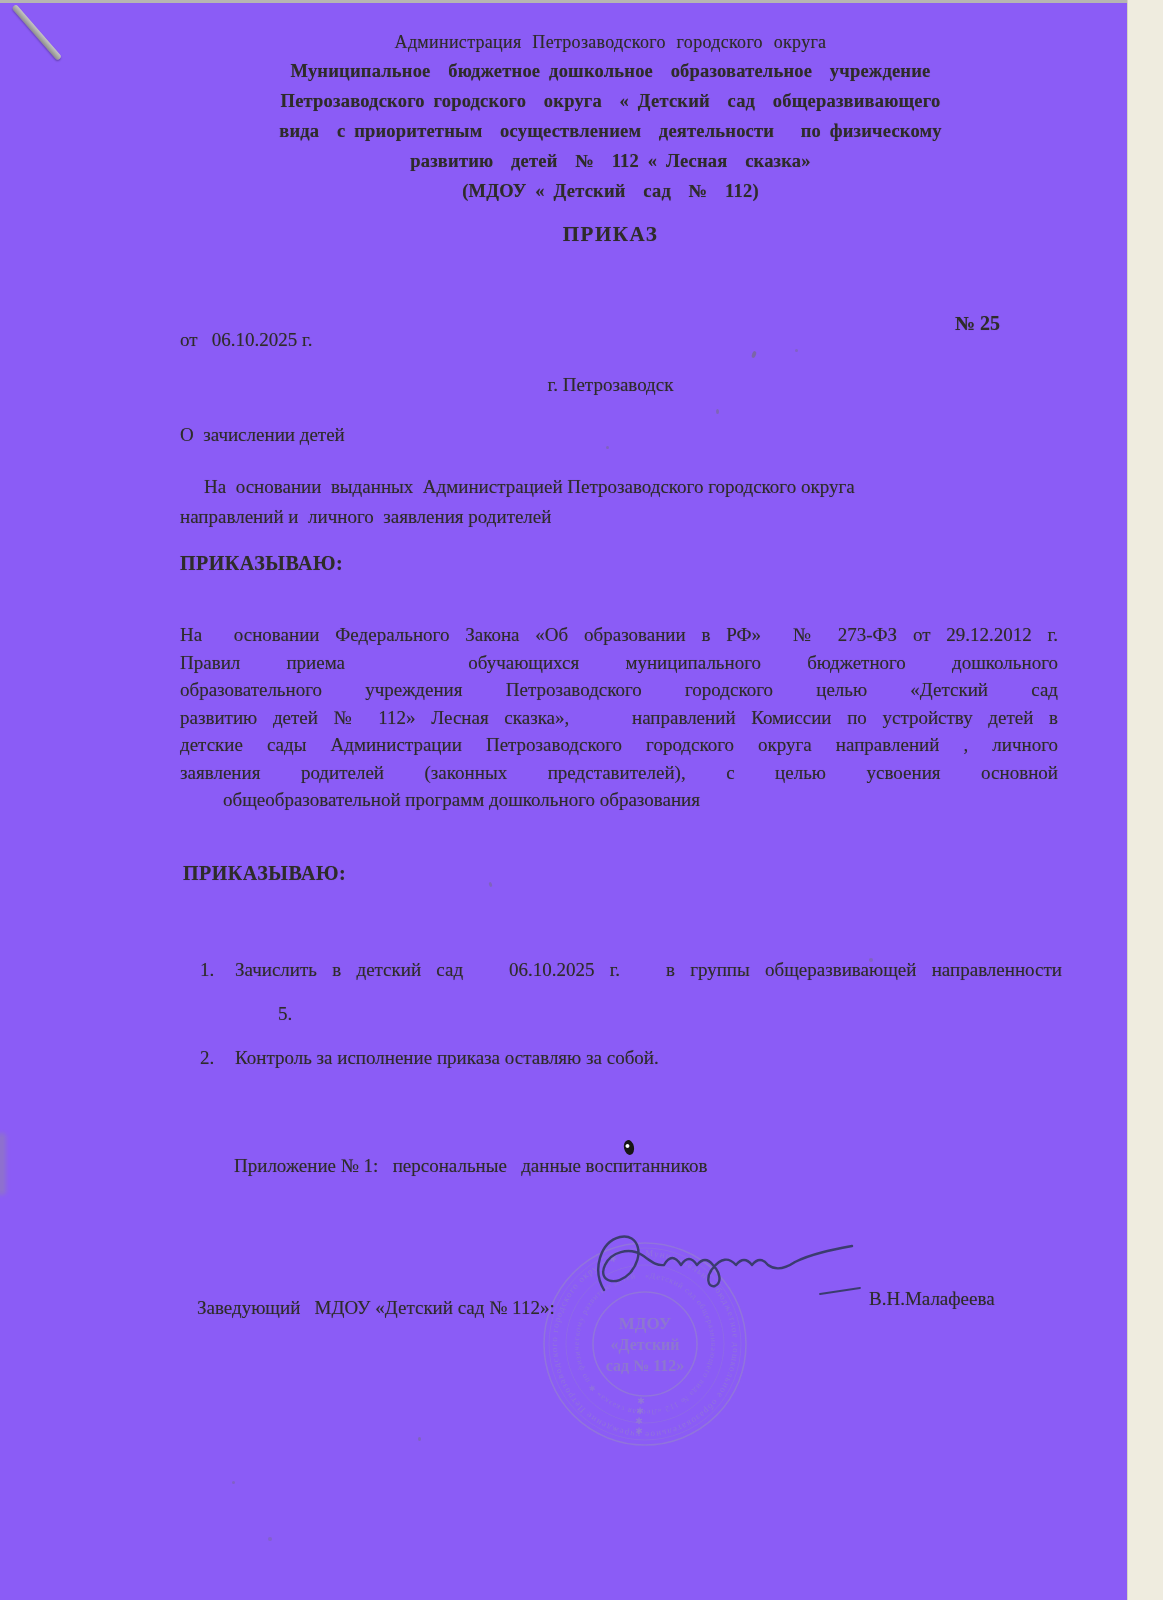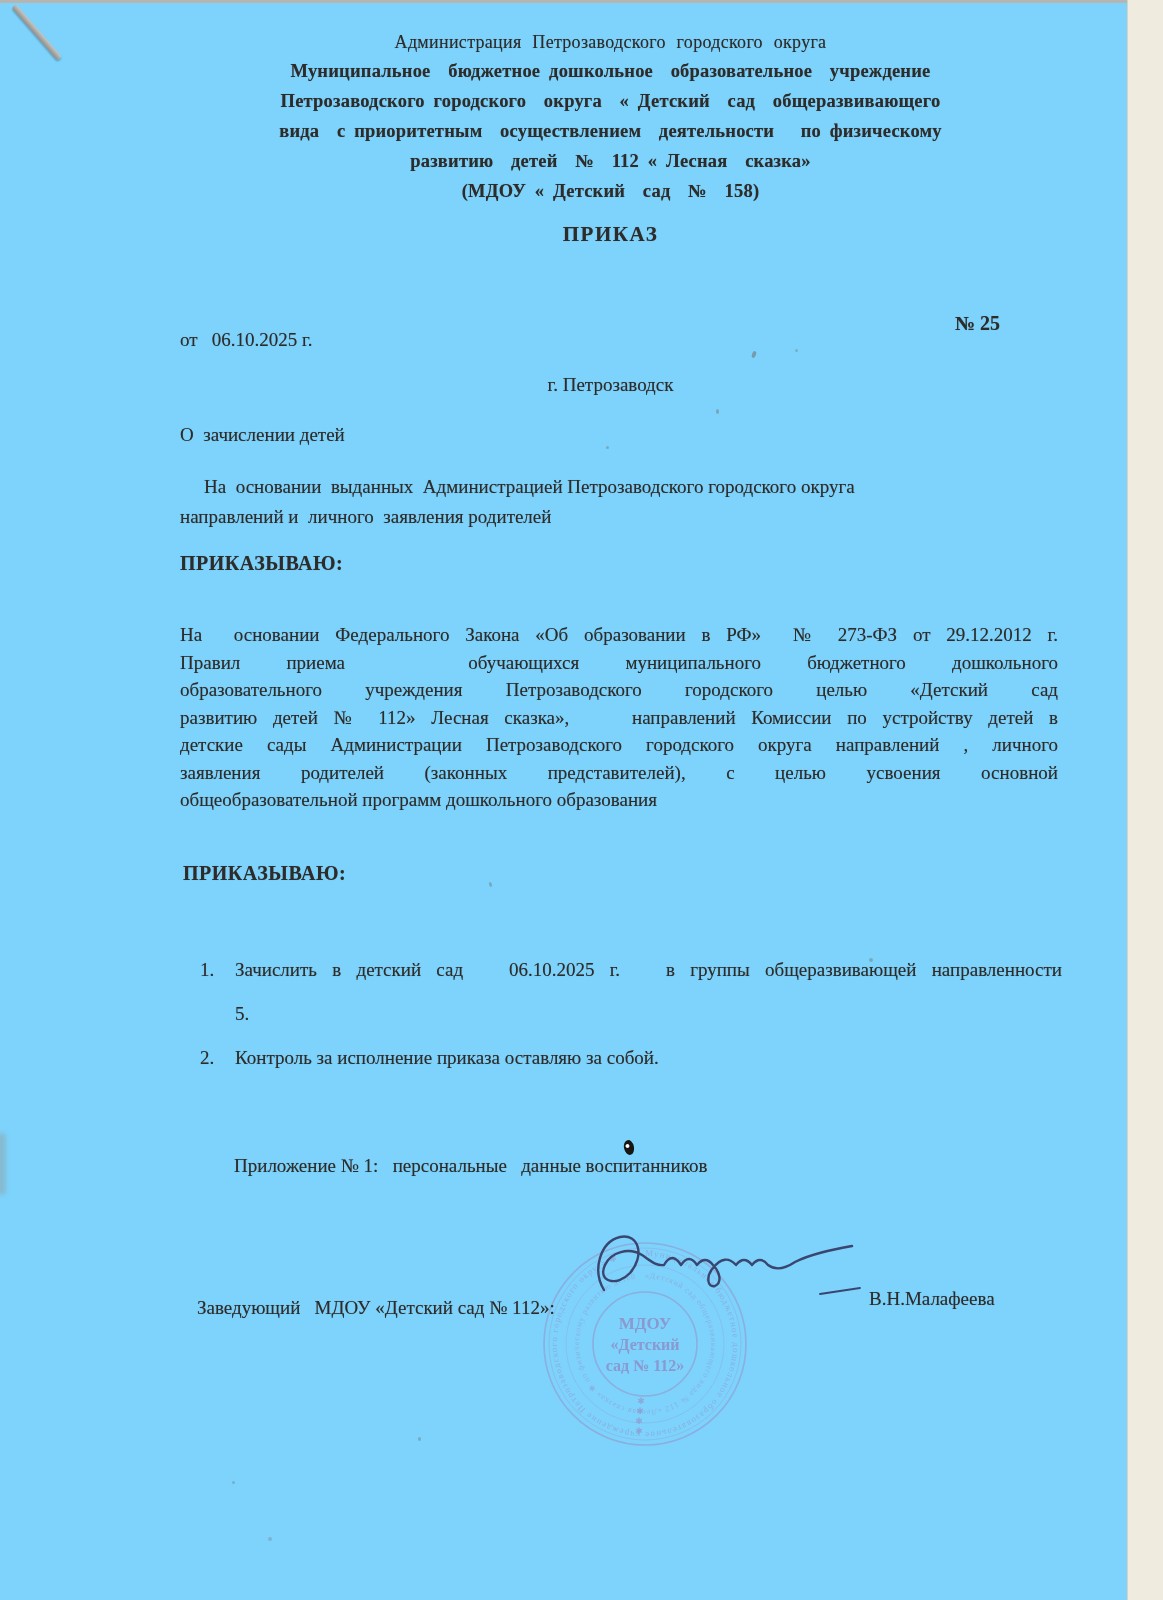--- a/index.html
+++ b/index.html
@@ -1,18 +1,18 @@
 <!DOCTYPE html>
 <html><head>
 <meta charset="utf-8">
 <style>
   html,body{margin:0;padding:0;background:#e8e8e6;}
   .page{
     position:relative;width:1163px;height:1600px;margin:0 auto;
-    background:#7dd3fc;overflow:hidden;
+    background:#8b5cf6;overflow:hidden;
     font-family:"Liberation Serif","DejaVu Serif",serif;
     color:#2e2c2a;
     text-decoration:underline;
   }
   .abs{position:absolute;}
   .txt{z-index:2;text-shadow:0 0 0.7px rgba(50,48,46,0.45);}
   .center-band{left:58px;width:1105px;text-align:center;}
   .hdr-line1{top:32px;font-size:18px;word-spacing:6px;letter-spacing:.3px;}
   .hdr-bold{top:56px;font-size:18.5px;font-weight:bold;line-height:30px;word-spacing:4px;letter-spacing:.2px;}
   .hdr-bold div{white-space:pre-wrap;}
@@ -20,21 +20,21 @@
   .date-line{left:180px;top:329px;font-size:19px;white-space:pre-wrap;}
   .order-no{left:955px;top:312px;font-size:20px;font-weight:bold;}
   .city-line{top:374px;font-size:19px;}
   .subject-line{left:180px;top:424px;font-size:19px;white-space:pre-wrap;}
   .basis{left:180px;top:472px;width:884px;font-size:19px;line-height:30px;}
   .basis div{white-space:pre-wrap;}
   .basis .indent{padding-left:24px;}
   .resolve1{left:180px;top:552px;font-size:20px;font-weight:bold;letter-spacing:.5px;}
   .bigpara{left:180px;top:621px;width:878px;font-size:19px;line-height:27.5px;}
   .jline{text-align:justify;text-align-last:justify;white-space:pre-wrap;}
-  .jline-last{text-align-last:left;white-space:pre-wrap;}
+  .jline-last{text-align-last:left;white-space:pre-wrap;margin-left:43px;}
   .resolve2{left:183px;top:862px;font-size:20px;font-weight:bold;letter-spacing:.5px;}
   .order-list{left:200px;top:948px;width:862px;font-size:19px;}
   .item{display:flex;gap:9px;}
   .item-num{width:26px;line-height:44px;flex:none;}
   .item-lines{flex:1;}
   .item-lines div{line-height:44px;}
   .attachment{left:234px;top:1155px;font-size:19px;white-space:pre-wrap;}
   .sig-label{left:197px;top:1297px;font-size:19px;white-space:pre-wrap;}
   .sig-name{left:869px;top:1288px;font-size:19px;}
   
@@ -58,21 +58,21 @@
 <body>
 
 <div class="page">
 
   <div class="abs txt center-band hdr-line1">Администрация  Петрозаводского  городского  округа</div>
   <div class="abs txt center-band hdr-bold">
     <div>Муниципальное  бюджетное дошкольное  образовательное  учреждение</div>
     <div>Петрозаводского городского  округа  « Детский  сад  общеразвивающего</div>
     <div>вида  с приоритетным  осуществлением  деятельности   по физическому</div>
     <div>развитию  детей  №  112 « Лесная  сказка»</div>
-    <div>(МДОУ « Детский  сад  №  158)</div>
+    <div>(МДОУ « Детский  сад  №  112)</div>
   </div>
 
   <div class="abs txt center-band order-title">ПРИКАЗ</div>
   <div class="abs txt order-no">№ 25</div>
   <div class="abs txt date-line">от   06.10.2025 г.</div>
   <div class="abs txt center-band city-line">г. Петрозаводск</div>
   <div class="abs txt subject-line">О  зачислении детей</div>
 
   <div class="abs txt basis">
     <div class="indent">На  основании  выданных  Администрацией Петрозаводского городского округа</div>

